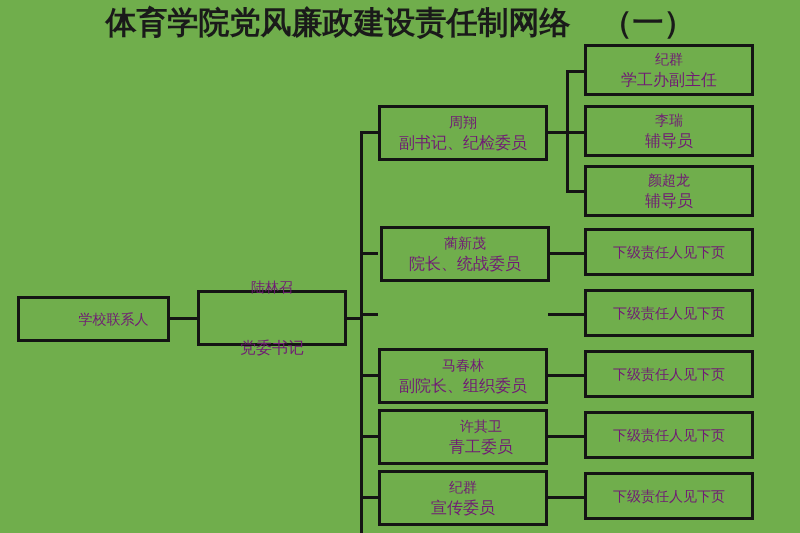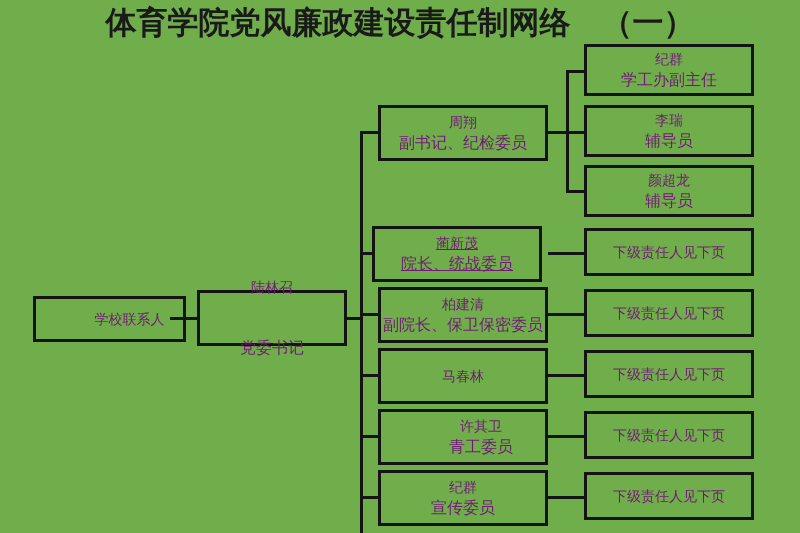--- a/index.html
+++ b/index.html
@@ -59,21 +59,21 @@
   .h-line { height: 3px; }
   .v-line { width: 3px; }
 </style>
 </head>
 <body>
 
 <div id="chart-root">
 
   <div id="chart-title">体育学院党风廉政建设责任制网络　（一）</div>
 
-  <div class="node single" style="left:33px; top:296px; width:153px; height:46px;padding-left:40px;">
+  <div class="node single" style="left:17px; top:296px; width:153px; height:46px;padding-left:40px;">
     <span class="ln ln1">学校联系人</span>
   </div>
 
   <div class="connector h-line" style="left:170px; top:317px; width:27px;"></div>
 
   <div class="node" style="left:197px; top:290px; width:150px; height:56px;gap:40px;">
     <span class="ln ln1">陆林召</span>
     <span class="ln ln2">党委书记</span>
   </div>
 
@@ -103,42 +103,39 @@
     <span class="ln ln2">辅导员</span>
   </div>
 
   <div class="connector h-line" style="left:566px; top:190px; width:18px;"></div>
   <div class="node" style="left:584px; top:165px; width:170px; height:52px;">
     <span class="ln ln1">颜超龙</span>
     <span class="ln ln2">辅导员</span>
   </div>
 
   <div class="connector h-line" style="left:360px; top:252px; width:18px;"></div>
-  <div class="node" style="left:372px; top:226px; width:170px; height:56px;text-decoration:underline;">
+  <div class="node" style="left:380px; top:226px; width:170px; height:56px;">
     <span class="ln ln1">蔺新茂</span>
     <span class="ln ln2">院长、统战委员</span>
   </div>
   <div class="connector h-line" style="left:548px; top:252px; width:36px;"></div>
   <div class="node single" style="left:584px; top:228px; width:170px; height:48px;">
     <span class="ln ln1">下级责任人见下页</span>
   </div>
 
   <div class="connector h-line" style="left:360px; top:313px; width:18px;"></div>
-  <div class="node" style="left:378px; top:287px; width:170px; height:56px;">
-    <span class="ln ln1">柏建清</span>
-    <span class="ln ln2">副院长、保卫保密委员</span>
-  </div>
   <div class="connector h-line" style="left:548px; top:313px; width:36px;"></div>
   <div class="node single" style="left:584px; top:289px; width:170px; height:48px;">
     <span class="ln ln1">下级责任人见下页</span>
   </div>
 
   <div class="connector h-line" style="left:360px; top:374px; width:18px;"></div>
   <div class="node" style="left:378px; top:348px; width:170px; height:56px;">
     <span class="ln ln1">马春林</span>
+    <span class="ln ln2">副院长、组织委员</span>
   </div>
   <div class="connector h-line" style="left:548px; top:374px; width:36px;"></div>
   <div class="node single" style="left:584px; top:350px; width:170px; height:48px;">
     <span class="ln ln1">下级责任人见下页</span>
   </div>
 
   <div class="connector h-line" style="left:360px; top:435px; width:18px;"></div>
   <div class="node" style="left:378px; top:409px; width:170px; height:56px;padding-left:36px;">
     <span class="ln ln1">许其卫</span>
     <span class="ln ln2">青工委员</span>

